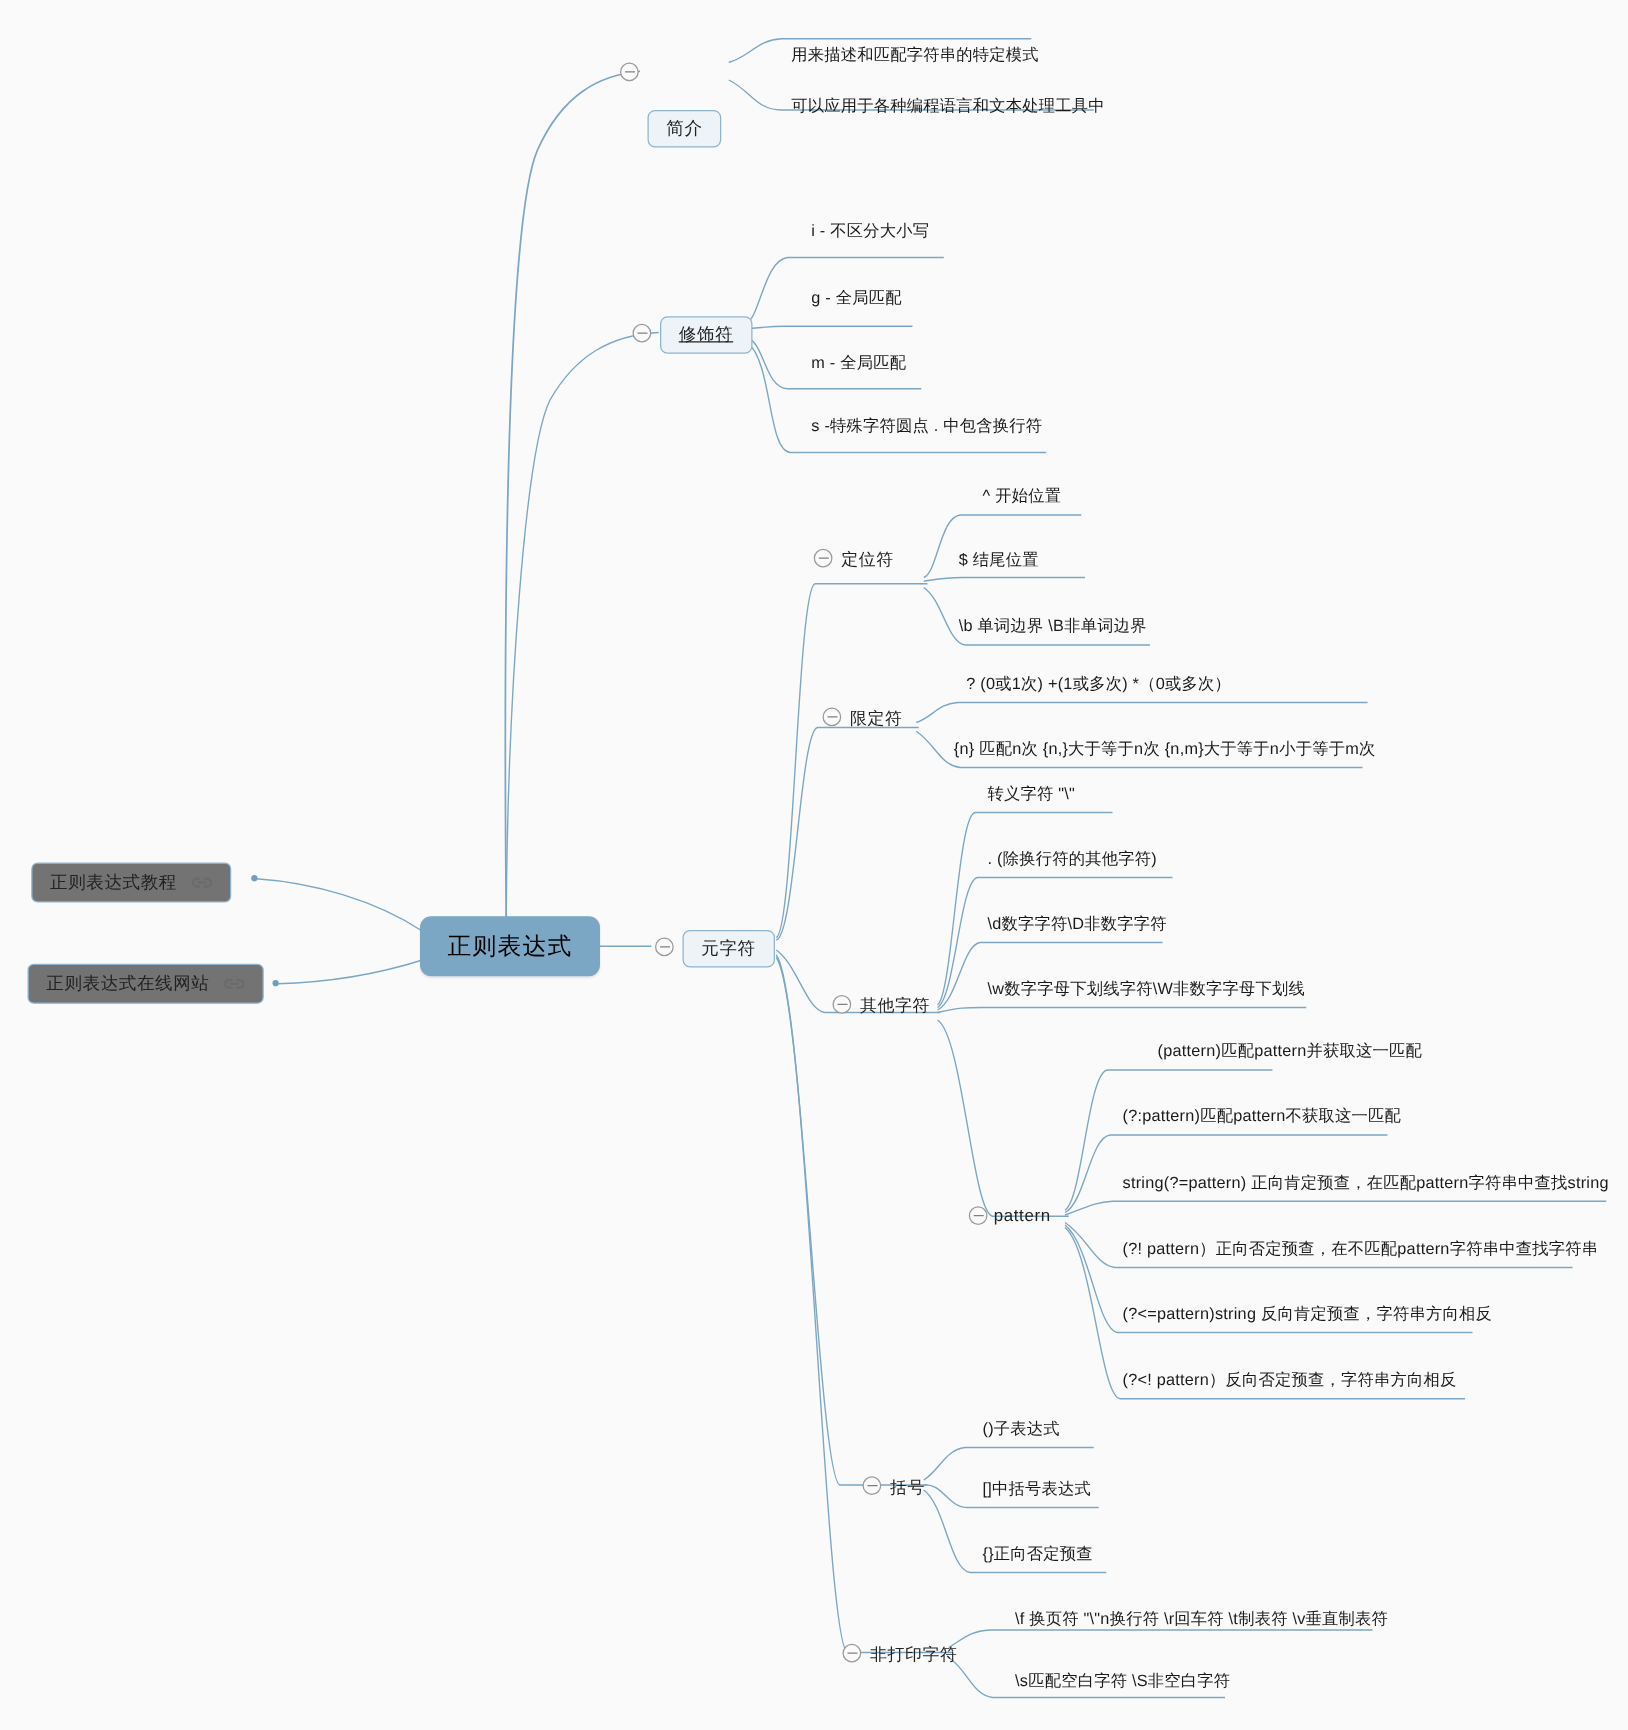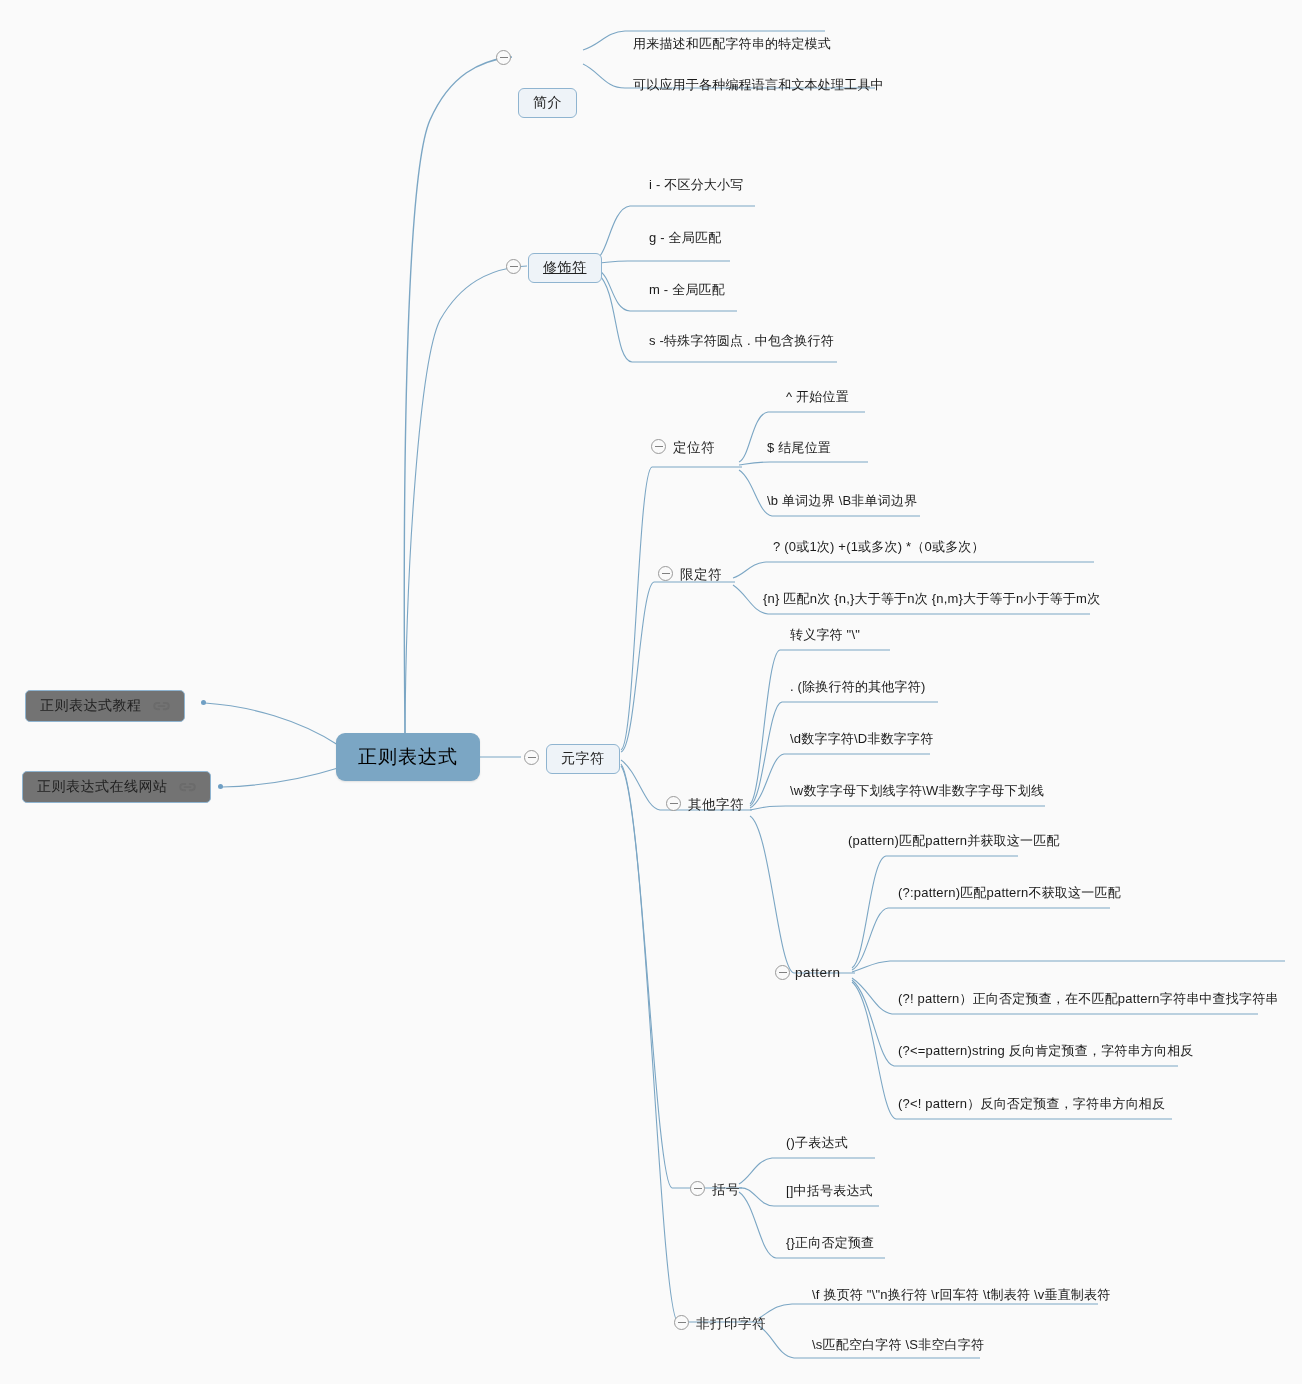--- a/index.html
+++ b/index.html
@@ -240,22 +240,23 @@
   <div class="node plain" style="left:688px; top:794px;">其他字符</div>
 
   <div class="node leaf" style="left:786px; top:626px;">转义字符 "\"</div>
   <div class="node leaf" style="left:786px; top:678px;">. (除换行符的其他字符)</div>
   <div class="node leaf" style="left:786px; top:730px;">\d数字字符\D非数字字符</div>
   <div class="node leaf" style="left:786px; top:782px;">\w数字字母下划线字符\W非数字字母下划线</div>
 
   <div class="toggle" style="left:775px; top:965px;"></div>
   <div class="node plain" style="left:795px; top:963px;">pattern</div>
 
-  <div class="node leaf" style="left:844px; top:832px;">(pattern)匹配pattern并获取这一匹配</div>
+  <div class="node leaf" style="left:922px; top:832px;">(pattern)匹配pattern并获取这一匹配</div>
   <div class="node leaf" style="left:894px; top:884px;">(?:pattern)匹配pattern不获取这一匹配</div>
+  <div class="node leaf" style="left:894px; top:937px;">string(?=pattern)  正向肯定预查，在匹配pattern字符串中查找string</div>
   <div class="node leaf" style="left:894px; top:990px;">(?!  pattern）正向否定预查，在不匹配pattern字符串中查找字符串</div>
   <div class="node leaf" style="left:894px; top:1042px;">(?&lt;=pattern)string 反向肯定预查，字符串方向相反</div>
   <div class="node leaf" style="left:894px; top:1095px;">(?&lt;!  pattern）反向否定预查，字符串方向相反</div>
 
   <div class="toggle" style="left:690px; top:1181px;"></div>
   <div class="node plain" style="left:712px; top:1179px;">括号</div>
 
   <div class="node leaf" style="left:782px; top:1134px;">()子表达式</div>
   <div class="node leaf" style="left:782px; top:1182px;">[]中括号表达式</div>
   <div class="node leaf" style="left:782px; top:1234px;">{}正向否定预查</div>

